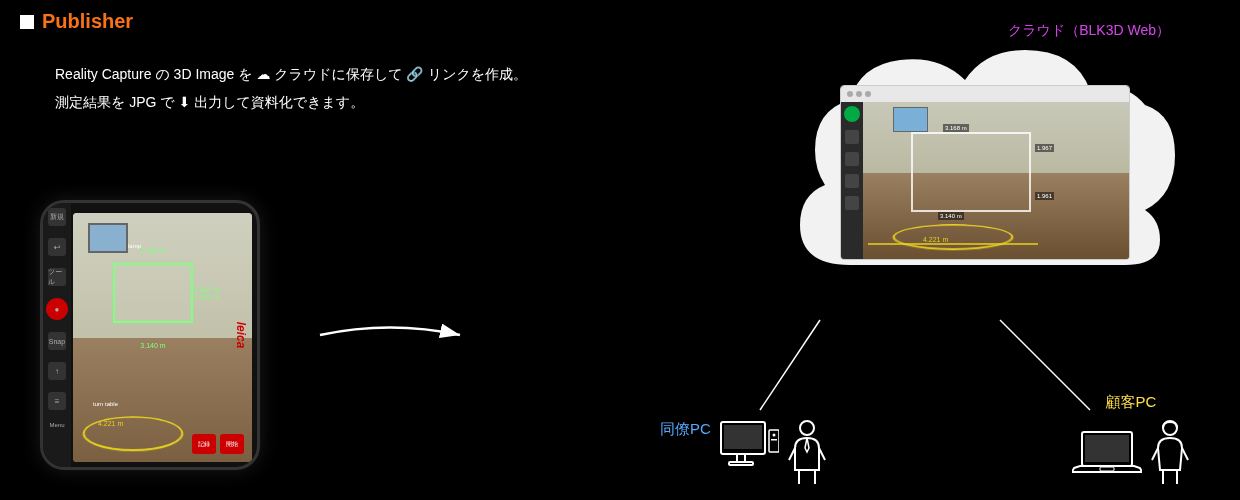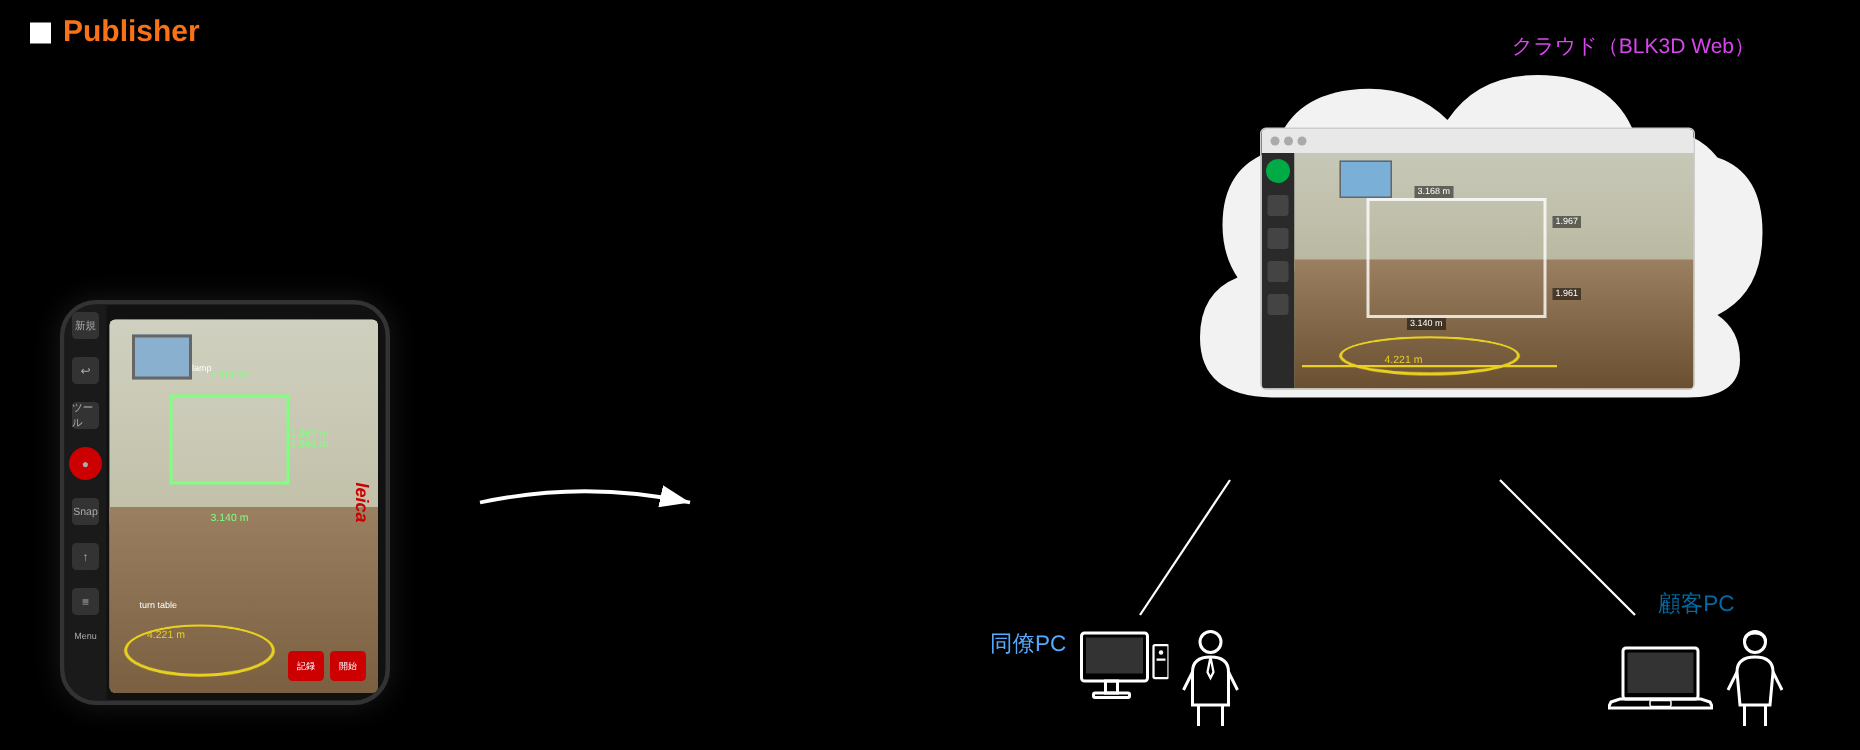--- a/index.html
+++ b/index.html
@@ -370,20 +370,22 @@
   </style>
 </head>
 <body>
 
 <div class="header">
   <span class="header-square"></span>
   <span class="header-title">Publisher</span>
 </div>
 
 <div class="description">
+  <span class="line">Reality Capture の 3D Image を ☁ クラウドに保存して 🔗 リンクを作成。</span>
+  <span class="line">測定結果を JPG で ⬇ 出力して資料化できます。</span>
 </div>
 
 <div class="phone-container">
   <div class="phone-outer">
 
     <div class="phone-sidebar">
       <div class="sidebar-icon" style="font-size:7px;">新規</div>
       <div class="sidebar-icon">↩</div>
       <div class="sidebar-icon" style="font-size:7px;">ツール</div>
       <div class="sidebar-icon red">●</div>
@@ -536,21 +538,21 @@
       <line x1="12" y1="50" x2="12" y2="64" stroke="white" stroke-width="2"></line>
       <line x1="28" y1="50" x2="28" y2="64" stroke="white" stroke-width="2"></line>
 
       <line x1="8" y1="28" x2="2" y2="40" stroke="white" stroke-width="2"></line>
       <line x1="32" y1="28" x2="38" y2="40" stroke="white" stroke-width="2"></line>
     </svg>
   </div>
 </div>
 
 <div style="position:absolute;bottom:15px;right:50px;display:flex;flex-direction:column;align-items:center;gap:8px;">
-  <span style="font-size:15px;color:#0369a1;">顧客PC</span>
+  <span style="font-size:15px;color:#fde047;">顧客PC</span>
   <div style="display:flex;align-items:flex-end;gap:8px;">
 
     <svg width="70" height="55" viewBox="0 0 70 55" xmlns="http://www.w3.org/2000/svg">
 
       <rect x="10" y="2" width="50" height="34" rx="2" fill="none" stroke="white" stroke-width="2"></rect>
       <rect x="13" y="5" width="44" height="27" fill="#333"></rect>
 
       <path d="M2,38 L8,36 L62,36 L68,38 L70,42 L0,42 Z" fill="none" stroke="white" stroke-width="2"></path>
 
       <rect x="28" y="37" width="14" height="4" rx="1" fill="none" stroke="white" stroke-width="1"></rect>

